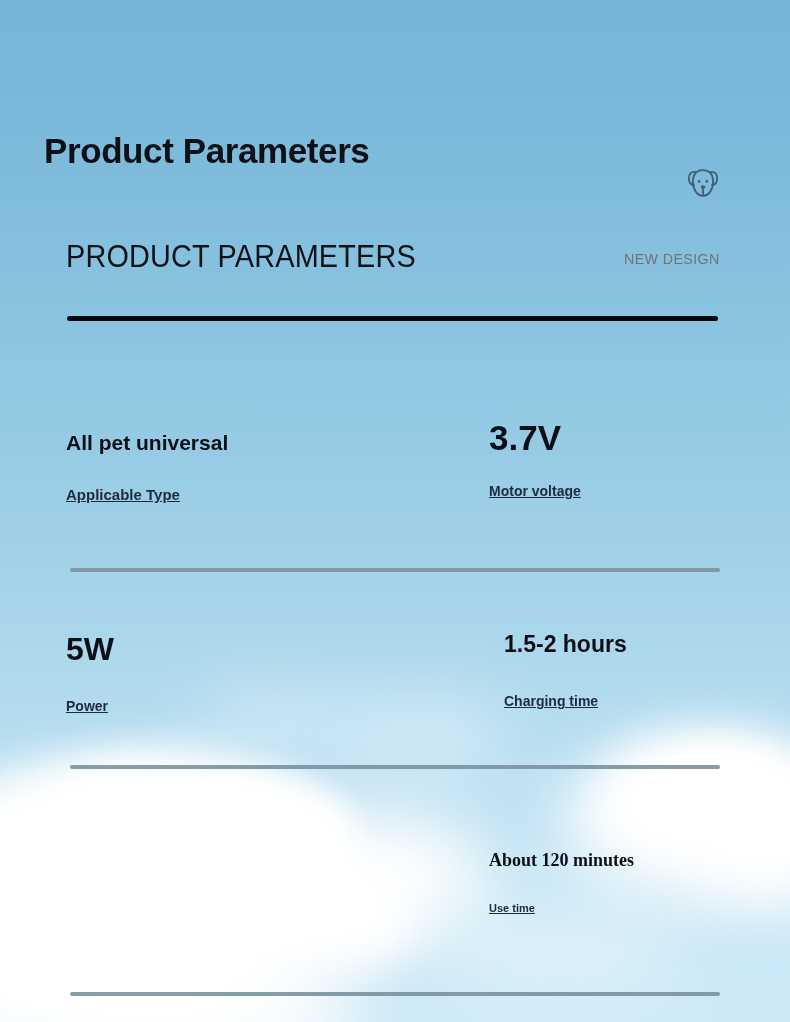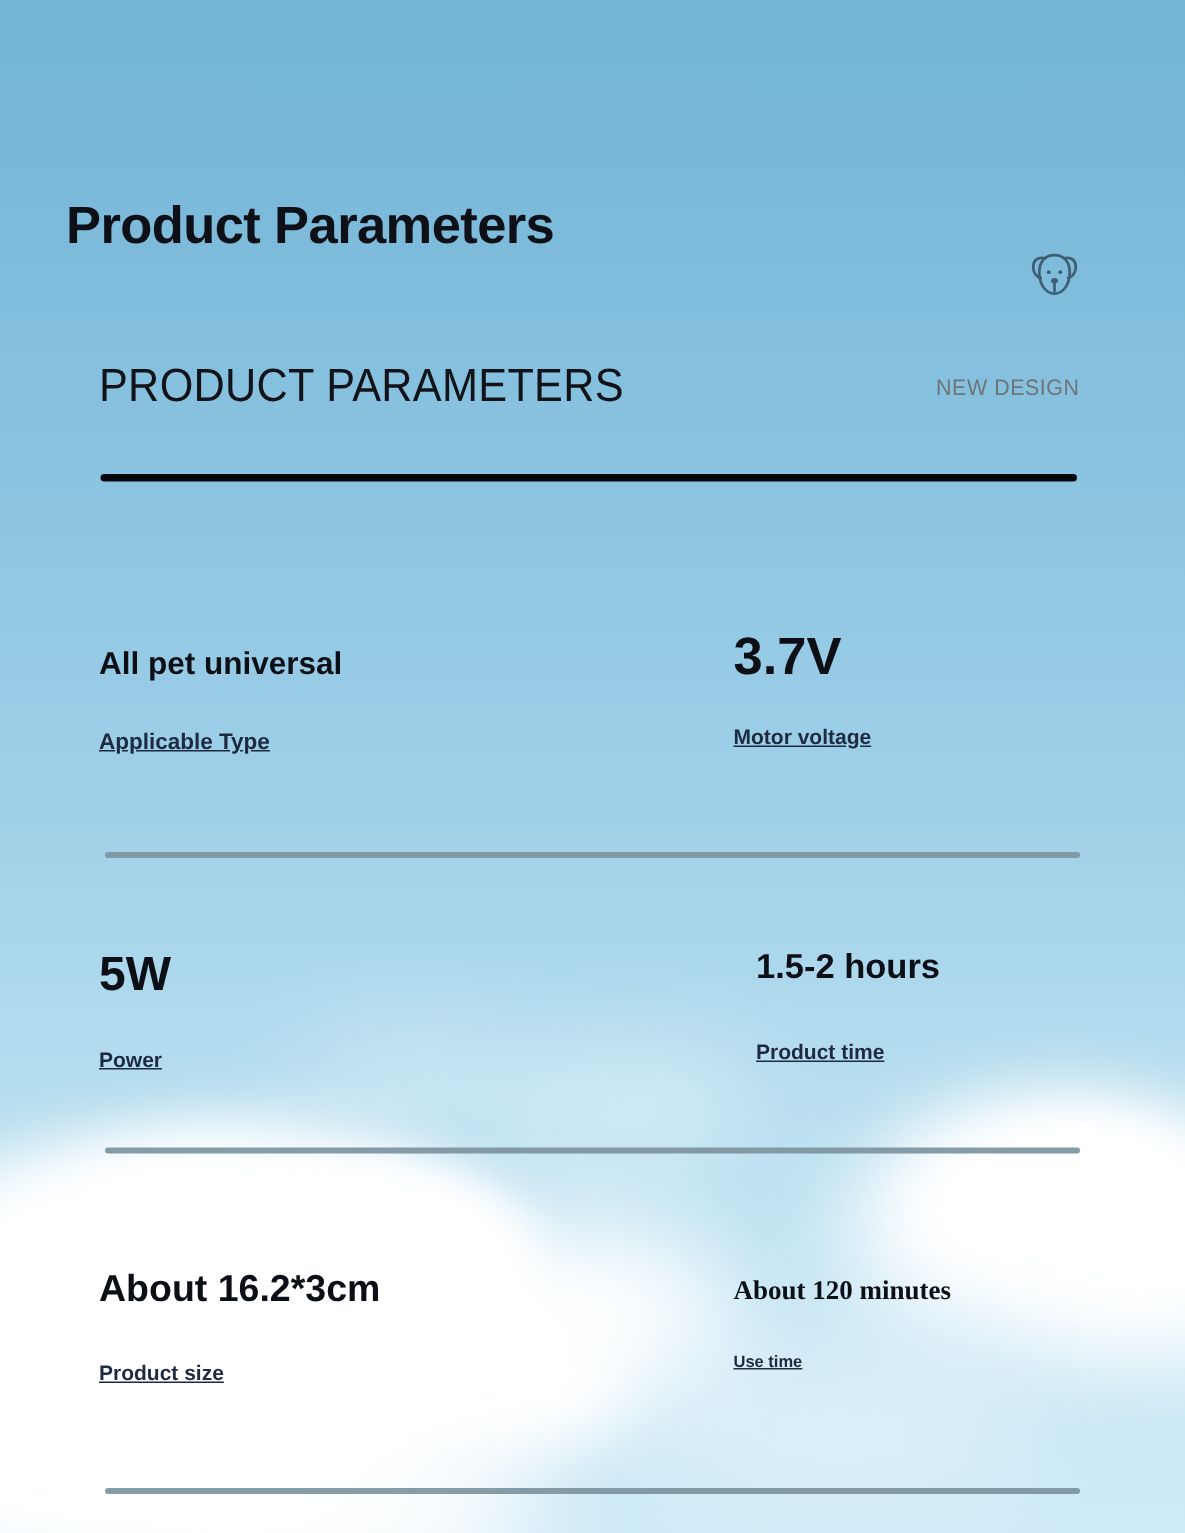--- a/index.html
+++ b/index.html
@@ -237,29 +237,25 @@
     </div>
 
     <div class="divider d1"></div>
 
     <div class="spec r2c1">
       <div class="value">5W</div>
       <div class="label">Power</div>
     </div>
     <div class="spec r2c2">
       <div class="value">1.5-2 hours</div>
-      <div class="label">Product time</div>
+      <div class="label">Charging time</div>
     </div>
 
     <div class="divider d2"></div>
 
-    <div class="spec r3c1">
-      <div class="value">About 16.2*3cm</div>
-      <div class="label">Product size</div>
-    </div>
     <div class="spec r3c2">
       <div class="value">About 120 minutes</div>
       <div class="label">Use time</div>
     </div>
 
     <div class="divider d3"></div>
 
   </div>
 </div>
 

